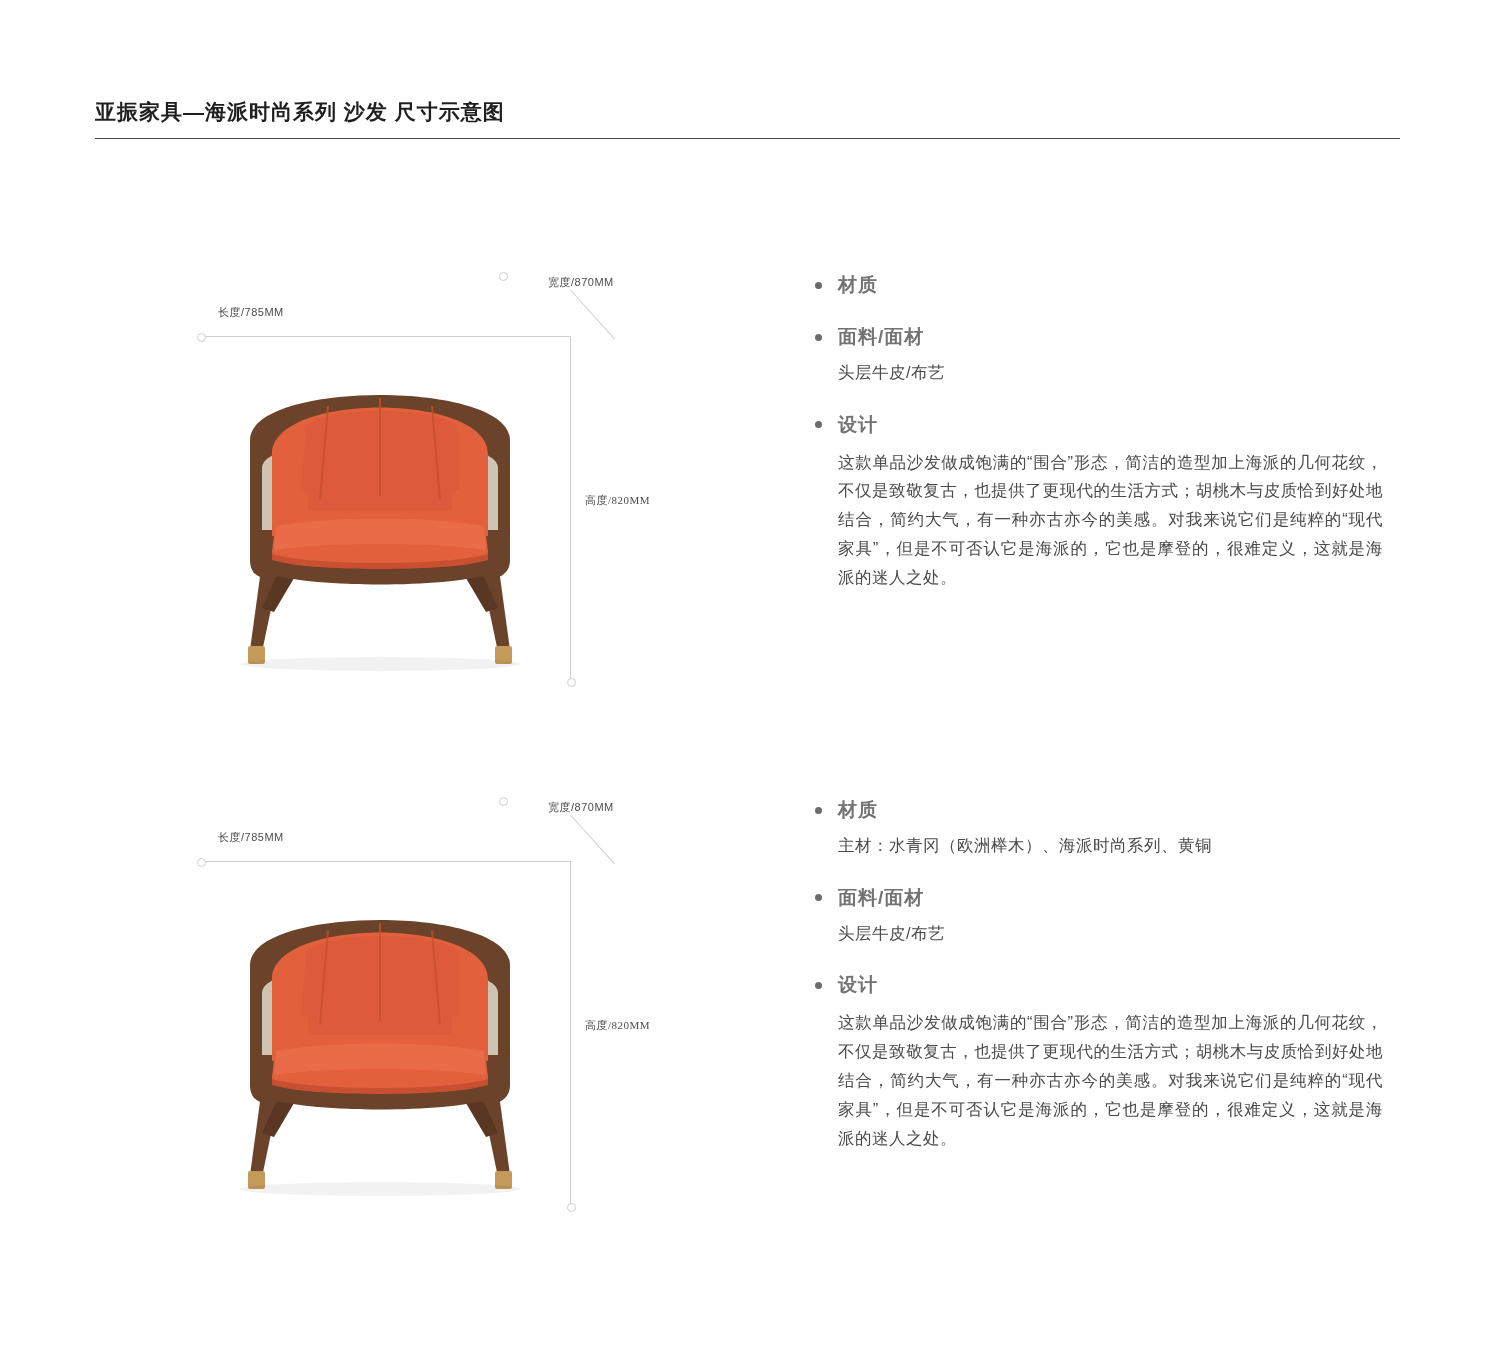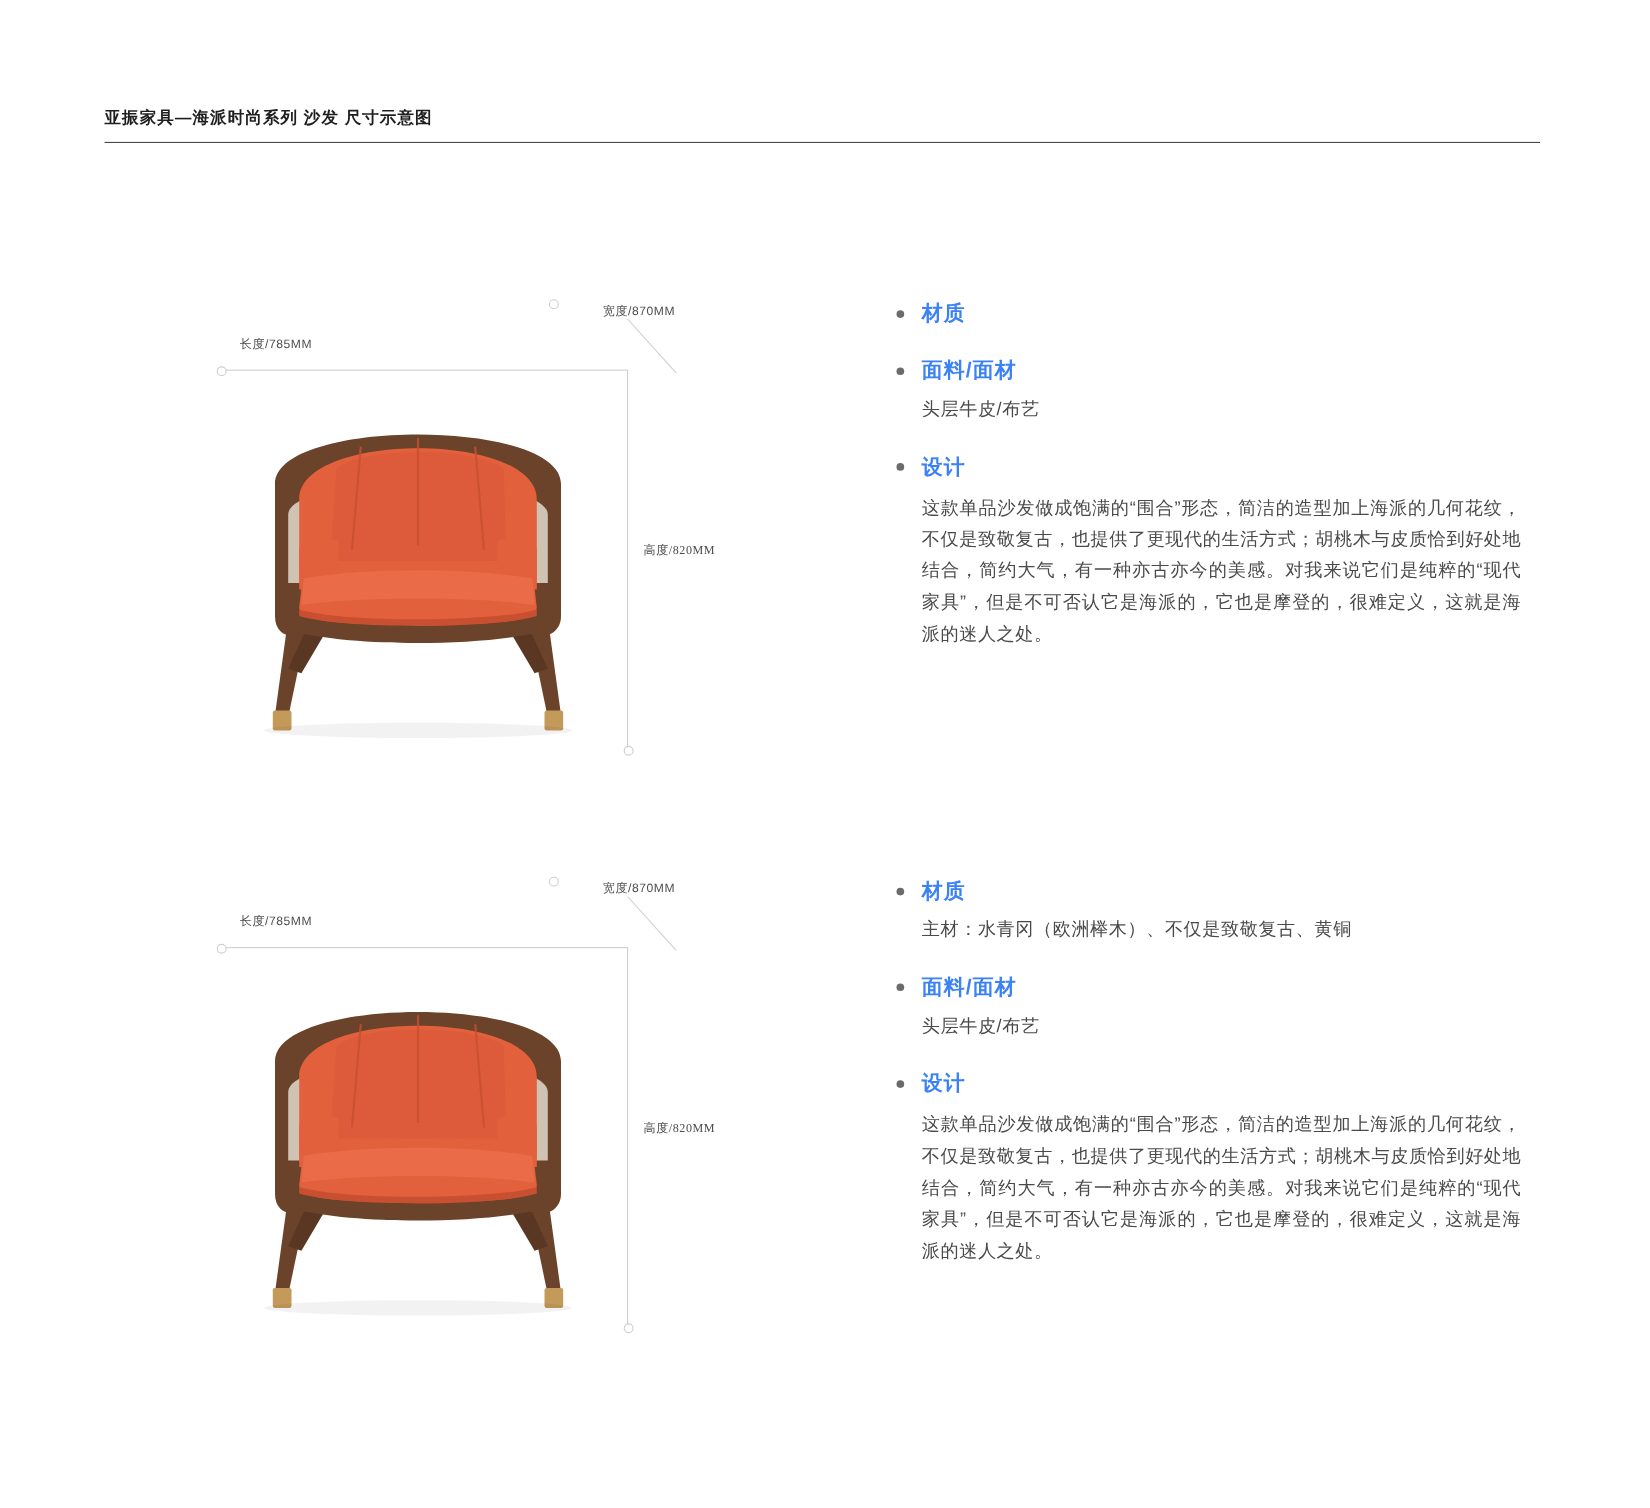--- a/index.html
+++ b/index.html
@@ -17,21 +17,21 @@
   }
 
   
   .page-header {
     position: absolute;
     left: 95px;
     top: 98px;
     width: 1305px;
   }
   .page-title {
-    font-size: 15px;
+    font-size: 21px;
     font-weight: bold;
     letter-spacing: 1px;
     color: #1f1f1f;
     padding-bottom: 12px;
   }
   .header-rule {
     height: 1px;
     background: #4a4a4a;
     width: 100%;
   }
@@ -108,21 +108,21 @@
     left: 815px;
     top: 22px;
     width: 590px;
   }
   .spec-block { margin-bottom: 26px; }
   .spec-heading {
     display: flex;
     align-items: center;
     font-size: 19px;
     font-weight: bold;
-    color: #3b82f6;
+    color: #737373;
     letter-spacing: 1px;
   }
   .bullet {
     width: 7px;
     height: 7px;
     border-radius: 50%;
     background: #6b6b6b;
     margin-right: 16px;
     flex: 0 0 auto;
   }
@@ -265,21 +265,21 @@
       </svg>
     </div>
   </div>
 
   <div class="specs">
     <div class="spec-block">
       <div class="spec-heading">
         <span class="bullet"></span>
         <span>材质</span>
       </div>
-      <div class="spec-body">主材：水青冈（欧洲榉木）、不仅是致敬复古、黄铜</div>
+      <div class="spec-body">主材：水青冈（欧洲榉木）、海派时尚系列、黄铜</div>
     </div>
 
     <div class="spec-block">
       <div class="spec-heading">
         <span class="bullet"></span>
         <span>面料/面材</span>
       </div>
       <div class="spec-body">头层牛皮/布艺</div>
     </div>
 

